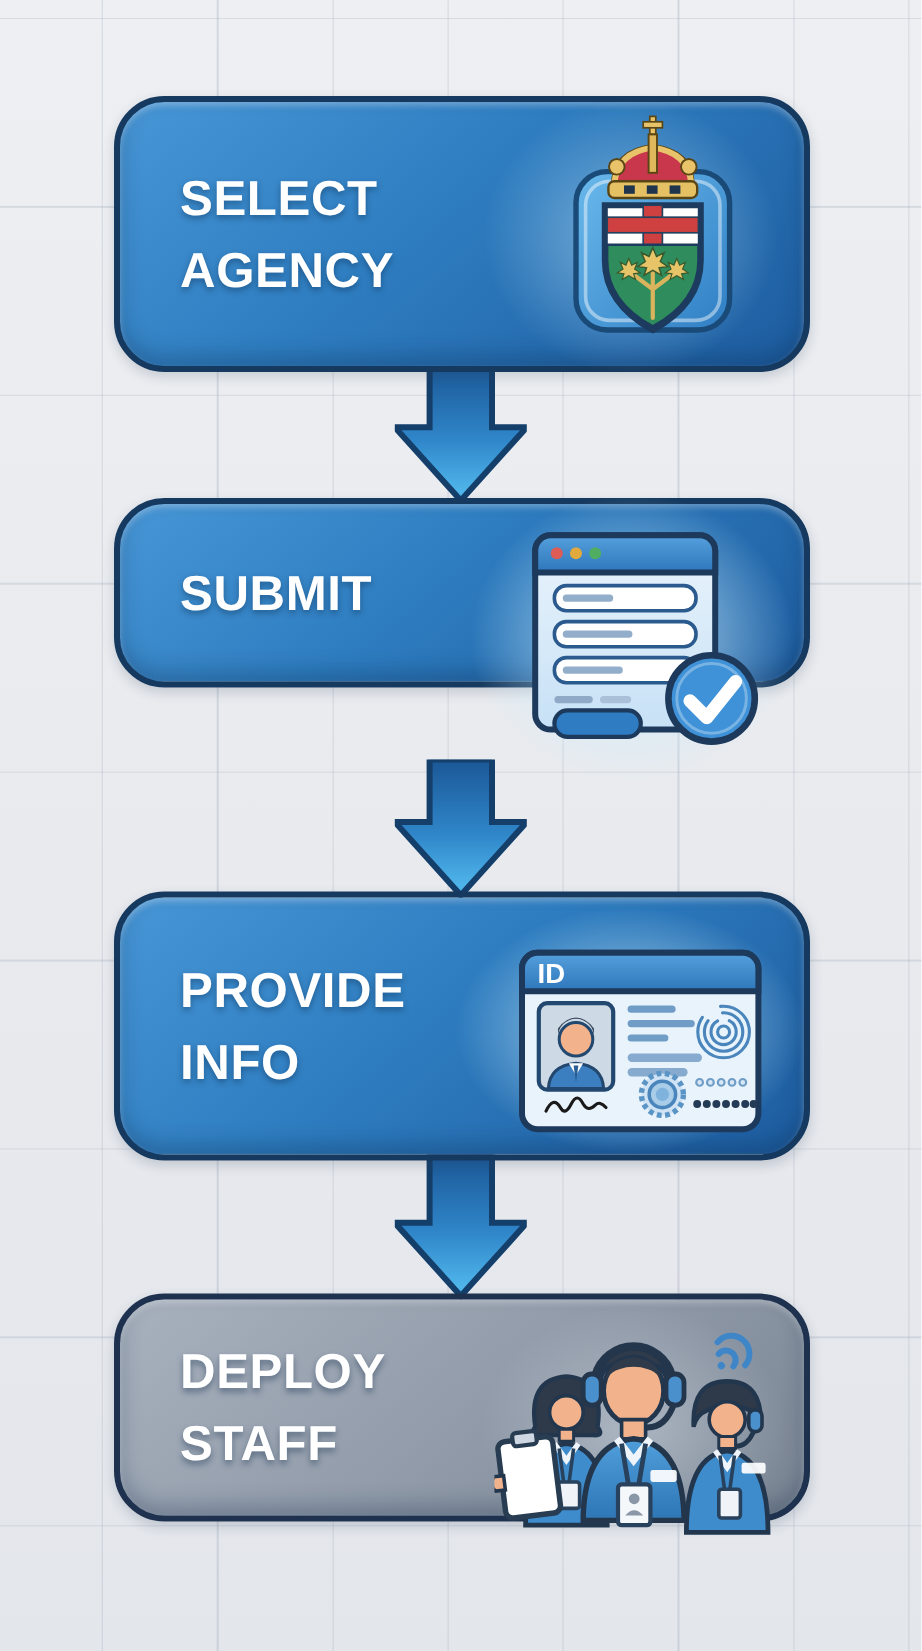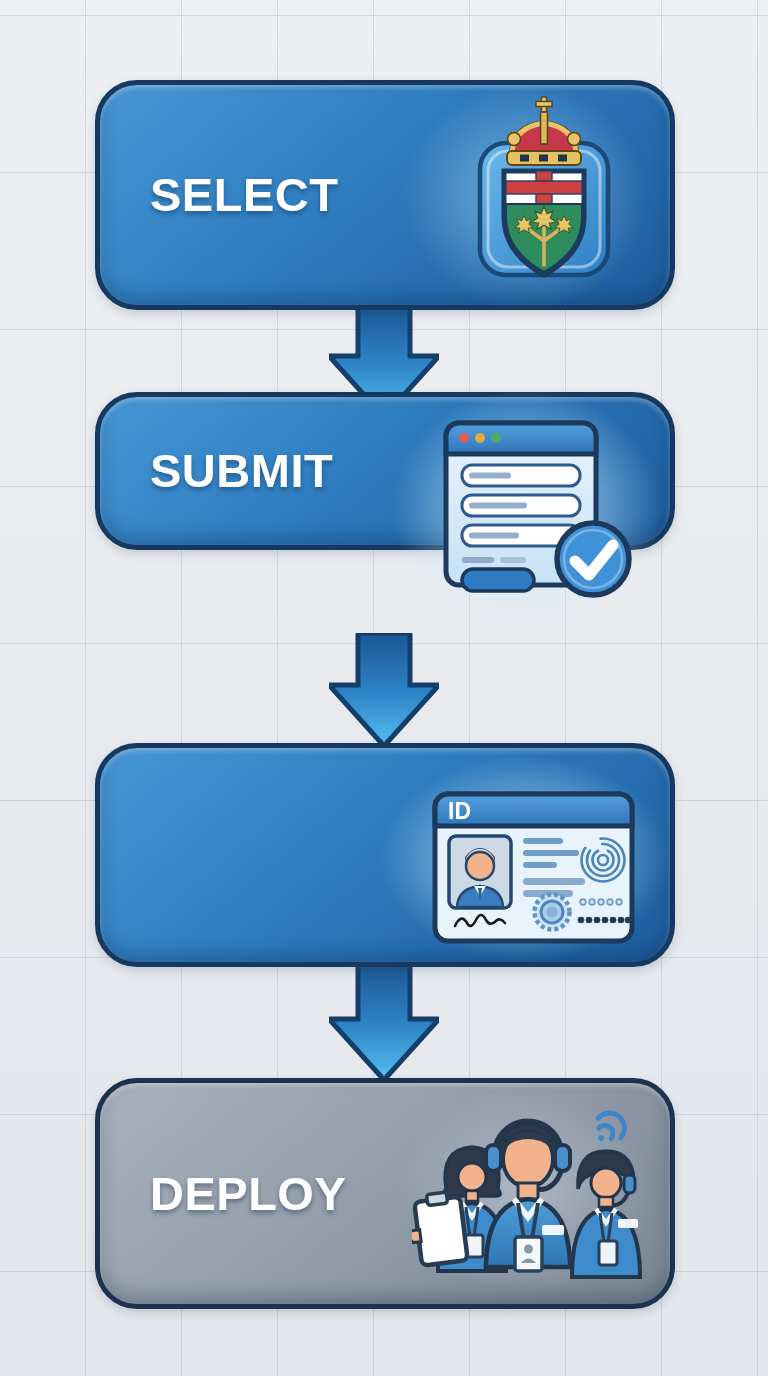--- a/index.html
+++ b/index.html
@@ -20,21 +20,21 @@
   .step{
     position:absolute;left:95px;width:580px;
     border:5px solid #16395f;border-radius:42px;
     box-sizing:border-box;z-index:2;
     box-shadow:inset 0 3px 5px rgba(255,255,255,.30), inset 0 -8px 18px rgba(8,32,64,.28), 0 4px 10px rgba(40,60,90,.18);
   }
   .step--blue{background:linear-gradient(140deg,#4796d6 0%,#2e7dc0 45%,#1d5c9f 100%);}
   .step--gray{background:linear-gradient(140deg,#a8b1be 0%,#929caa 50%,#7a8593 100%);border-color:#1e3250;}
   .step-label{
     position:absolute;left:50px;top:50%;transform:translateY(-50%);
-    color:#ffffff;font-size:47px;font-weight:700;letter-spacing:.5px;
+    color:#ffffff;font-size:41px;font-weight:700;letter-spacing:.5px;
     line-height:60px;text-shadow:0 3px 5px rgba(8,35,66,.42);
     white-space:nowrap;
   }
   .glow{
     position:absolute;border-radius:50%;
     background:radial-gradient(closest-side, rgba(200,236,253,.92), rgba(200,236,253,0));
   }
   .iconwrap{position:absolute;}
   .arrow{position:absolute;left:329px;width:110px;z-index:1;}
   svg{display:block;}
@@ -68,20 +68,21 @@
         <stop offset="0" stop-color="#4f9eda"></stop>
           <stop offset="1" stop-color="#2e76b6"></stop>
       </linearGradient>
     </defs>
   </svg>
 
   <div class="step step--blue" style="top:80px;height:230px;">
     <div class="glow" style="right:22px;top:-2px;width:245px;height:228px;opacity:.55;"></div>
     <div class="step-label">
       <div>SELECT</div>
+      <div>AGENCY</div>
     </div>
     <div class="iconwrap" style="right:48px;top:10px;">
       <svg width="156" height="200" viewBox="0 0 156 200">
 
         <rect x="14" y="48" width="128" height="132" rx="26" fill="url(#sqGrad)" stroke="#1a4a78" stroke-width="4.5"></rect>
         <rect x="22" y="56" width="112" height="116" rx="20" fill="none" stroke="rgba(255,255,255,.45)" stroke-width="3"></rect>
 
         <g>
           <rect x="75.5" y="2" width="5" height="15" fill="#e8c36a" stroke="#5a4514" stroke-width="1.4"></rect>
           <rect x="70" y="6.5" width="16" height="5" fill="#e8c36a" stroke="#5a4514" stroke-width="1.4"></rect>
@@ -109,21 +110,21 @@
       </svg>
     </div>
   </div>
 
   <div class="arrow" style="top:304px;">
     <svg width="110" height="116" viewBox="0 0 110 116">
       <polygon points="29,0 81,0 81,52 110,52 55,113 0,52 29,52" fill="url(#arrowGrad)" stroke="#153f6b" stroke-width="5" stroke-linejoin="miter"></polygon>
     </svg>
   </div>
 
-  <div class="step step--blue" style="top:392px;height:158px;">
+  <div class="step step--blue" style="top:415px;height:158px;">
     <div class="glow" style="right:8px;top:-8px;width:270px;height:240px;opacity:.95;"></div>
     <div class="step-label">
       <div>SUBMIT</div>
     </div>
     <div class="iconwrap" style="right:36px;top:20px;">
       <svg width="192" height="184" viewBox="0 0 192 184">
         <rect x="4" y="6" width="150" height="162" rx="13" fill="url(#winGrad)" stroke="#1d3a5c" stroke-width="5"></rect>
         <path d="M4,19 A13,13 0 0 1 17,6 L141,6 A13,13 0 0 1 154,19 L154,37 L4,37 Z" fill="url(#barGrad)" stroke="#1d3a5c" stroke-width="5"></path>
         <circle cx="22" cy="21" r="5" fill="#dd5c55"></circle>
         <circle cx="38" cy="21" r="5" fill="#e2a93d"></circle>
@@ -149,20 +150,24 @@
   </div>
 
   <div class="arrow" style="top:633px;">
     <svg width="110" height="116" viewBox="0 0 110 116">
       <polygon points="29,0 81,0 81,52 110,52 55,113 0,52 29,52" fill="url(#arrowGrad)" stroke="#153f6b" stroke-width="5" stroke-linejoin="miter"></polygon>
     </svg>
   </div>
 
   <div class="step step--blue" style="top:743px;height:224px;">
     <div class="glow" style="right:0px;top:8px;width:290px;height:205px;opacity:.9;"></div>
+    <div class="step-label">
+      <div>PROVIDE</div>
+      <div>INFO</div>
+    </div>
     <div class="iconwrap" style="right:33px;top:42px;">
       <svg width="206" height="156" viewBox="0 0 206 156">
         <rect x="4" y="4" width="197" height="147" rx="13" fill="#e9f3fc" stroke="#1d3a5c" stroke-width="5"></rect>
         <path d="M4,17 A13,13 0 0 1 17,4 L188,4 A13,13 0 0 1 201,17 L201,36 L4,36 Z" fill="url(#barGrad)" stroke="#1d3a5c" stroke-width="5"></path>
         <text x="17" y="29" font-size="23" font-weight="bold" fill="#ffffff" font-family="Liberation Sans, DejaVu Sans, sans-serif">ID</text>
         <g>
           <rect x="18" y="46" width="62" height="72" rx="7" fill="#cdd9e5" stroke="#23486f" stroke-width="3.5"></rect>
           <path d="M26,117 Q27,98 49,96 Q71,98 72,117 Z" fill="#3b7fc1" stroke="#23486f" stroke-width="2.5"></path>
           <path d="M43,96 L49,106 L55,96 Z" fill="#ffffff"></path>
           <path d="M47,98 L49,112 L51,98 Z" fill="#2a5d94"></path>
@@ -209,24 +214,25 @@
       </svg>
     </div>
   </div>
 
   <div class="arrow" style="top:962px;">
     <svg width="110" height="121" viewBox="0 0 110 121">
       <polygon points="29,0 81,0 81,57 110,57 55,118 0,57 29,57" fill="url(#arrowGrad)" stroke="#153f6b" stroke-width="5" stroke-linejoin="miter"></polygon>
     </svg>
   </div>
 
-  <div class="step step--gray" style="top:1078px;height:231px;padding-left:17px;">
+  <div class="step step--gray" style="top:1078px;height:190px;padding-left:17px;">
     <div class="glow" style="right:15px;top:5px;width:255px;height:205px;opacity:.45;background:radial-gradient(closest-side, rgba(225,233,244,.9), rgba(225,233,244,0));"></div>
     <div class="step-label">
       <div>DEPLOY</div>
+      <div>STAFF</div>
     </div>
     <div class="iconwrap" style="right:20px;top:10px;">
       <svg width="238" height="200" viewBox="0 0 238 200">
 
         <g fill="none" stroke="#3f86c8" stroke-width="5" stroke-linecap="round" transform="translate(196,26) rotate(40)">
           <path d="M-8,6 A15,15 0 0 1 22,6"></path>
           <path d="M-1,13 A8,8 0 0 1 15,13"></path>
           <circle cx="7" cy="19" r="3" fill="#3f86c8" stroke="none"></circle>
         </g>
 

